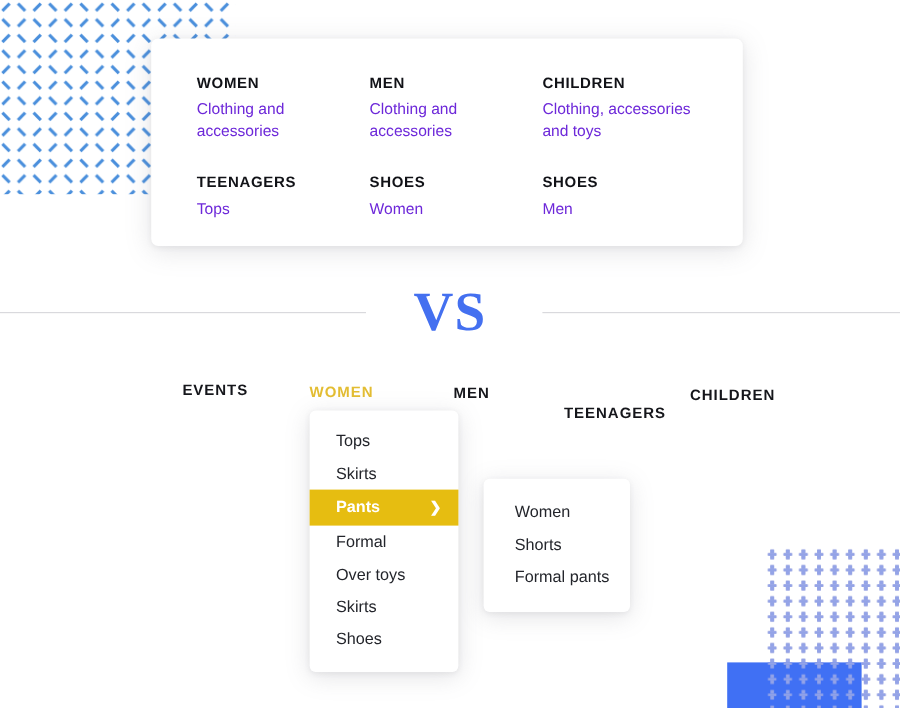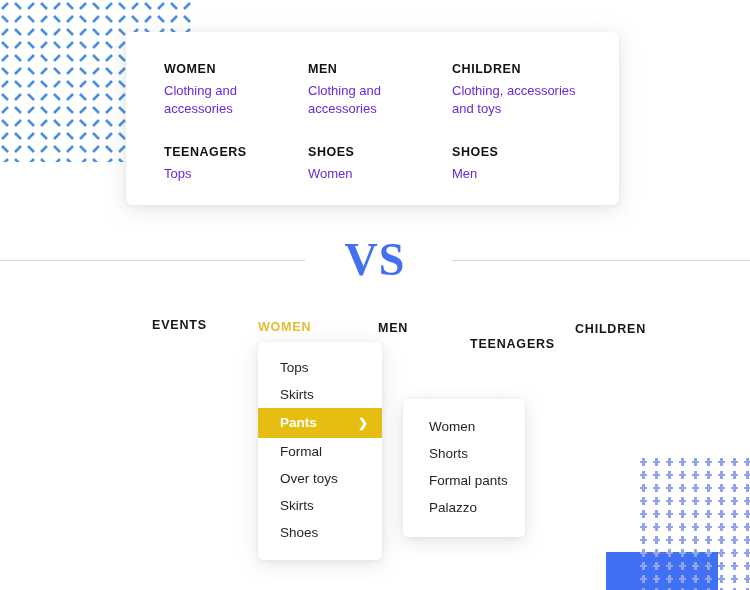--- a/index.html
+++ b/index.html
@@ -328,16 +328,15 @@
     <div class="dd-item">Formal</div>
     <div class="dd-item">Over toys</div>
     <div class="dd-item">Skirts</div>
     <div class="dd-item">Shoes</div>
   </div>
 
   <div class="submenu">
     <div class="sm-item">Women</div>
     <div class="sm-item">Shorts</div>
     <div class="sm-item">Formal pants</div>
-    <div class="sm-item">Palazzo</div>
   </div>
 
 </div>
 
 </body></html>

